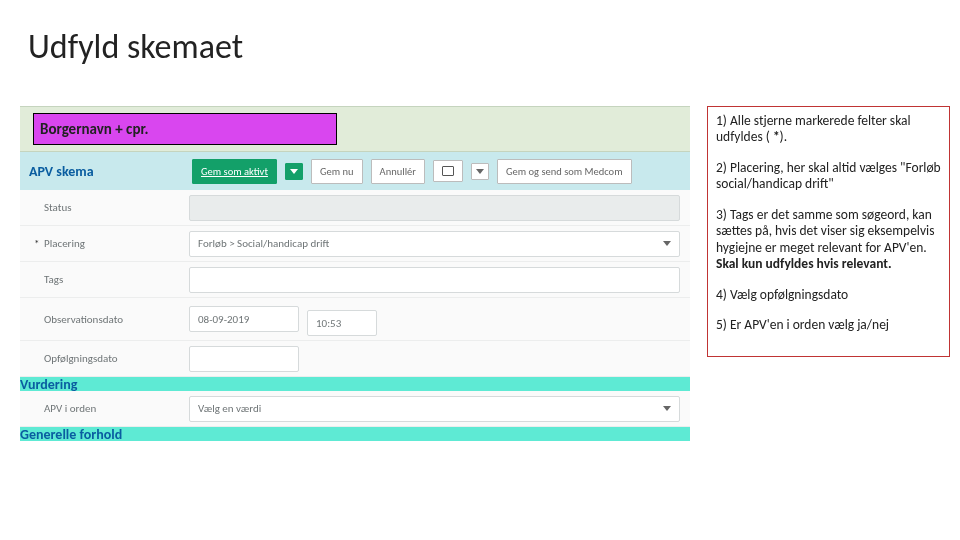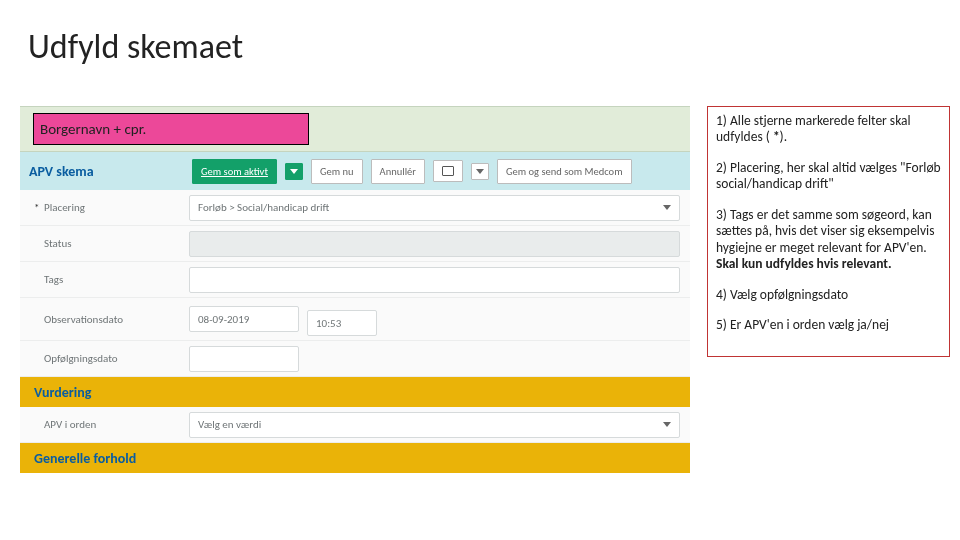--- a/index.html
+++ b/index.html
@@ -1,38 +1,38 @@
 <!DOCTYPE html>
 <html><head>
 <meta charset="utf-8">
 <style>
   * { box-sizing: border-box; margin: 0; padding: 0; }
   body { width: 960px; height: 540px; background: #fff; font-family: Calibri, Arial, sans-serif; color: #222; position: relative; overflow: hidden; }
   .slide-title { font-size: 34px; font-weight: 400; padding: 26px 0 8px 28px; }
   .app-panel { position: absolute; left: 20px; top: 106px; width: 670px; }
   .band-green { background: #e1ecd9; height: 46px; border-top: 1px solid #c5d4be; border-bottom: 1px solid #c5d4be; position: relative; }
-  .borger-box { position: absolute; left: 13px; top: 6px; width: 276px; height: 32px; border: 1.5px solid #000; background: #ec4899; display: flex; align-items: center; padding-left: 6px; font-size: 15px; }
+  .borger-box { position: absolute; left: 13px; top: 6px; width: 304px; height: 32px; border: 1.5px solid #000; background: #d946ef; display: flex; align-items: center; padding-left: 6px; font-size: 15px; font-weight: bold; }
   .band-blue { background: #c8e9ed; height: 38px; display: flex; align-items: center; padding-left: 9px; gap: 8px; }
   .section-label { color: #0a5da0; font-weight: 600; font-size: 14px; flex: 0 0 155px; }
   .btn { font-size: 10.5px; padding: 5px 8px; border: 1px solid #bcbcbc; background: #fff; color: #666; border-radius: 1px; display: inline-flex; align-items: center; filter: blur(0.4px); }
   .btn-primary { background: #13a069; color: #fff; border-color: #13a069; text-decoration: underline; }
   .caret-btn { width: 18px; padding: 5px 0; justify-content: center; }
   .caret-down { width: 0; height: 0; border-left: 4px solid transparent; border-right: 4px solid transparent; border-top: 5px solid #666; }
   .caret-down-w { border-top-color: #fff; }
   .print-icon { width: 12px; height: 10px; border: 1.5px solid #555; border-radius: 1px; position: relative; }
   .form-rows { background: #fafafa; }
   .frow { display: flex; align-items: center; min-height: 36px; border-bottom: 1px solid #eceded; padding: 4px 10px 4px 14px; }
   .flabel { flex: 0 0 155px; font-size: 11px; color: #6f7577; filter: blur(0.5px); }
   .req { color: #333; margin-right: 4px; display: inline-block; width: 6px; }
   .finput { flex: 1; height: 26px; border: 1px solid #d6dadb; background: #fff; border-radius: 2px; font-size: 11px; color: #6f7577; padding: 0 8px; display: flex; align-items: center; justify-content: space-between; }
   .finput.readonly { background: #e9ecec; }
   .finput.short { flex: 0 0 110px; }
   .finput.time { flex: 0 0 70px; margin-top: 8px; }
   .frow .gap { width: 8px; }
-  .band-blue2 { background: #eab308; height: 30px; display: flex; align-items: center; padding-left: 14px; }
+  .band-blue2 { background: #5eead4; height: 14px; display: flex; align-items: center; }
   .instr-box { position: absolute; right: 10px; top: 106px; width: 243px; border: 1.2px solid #c03434; background: #fff; padding: 6px 8px; }
   .instr-box p { font-size: 13.5px; line-height: 1.22; margin-bottom: 14px; }
   .instr-box p:last-child { margin-bottom: 16px; }
   .bold-run { font-weight: 700; }
 </style>
 </head>
 <body>
 
 <h1 class="slide-title">Udfyld skemaet</h1>
 
@@ -53,29 +53,29 @@
         <span class="print-icon"></span>
       </span>
     <span class="btn caret-btn">
         <span class="caret-down"></span>
       </span>
     <span class="btn">Gem og send som Medcom</span>
   </div>
 
   <div class="form-rows">
     <div class="frow">
+      <div class="flabel"><span class="req"></span><span>Status</span></div>
+      <div class="finput readonly"></div>
+    </div>
+    <div class="frow">
       <div class="flabel"><span class="req">*</span><span>Placering</span></div>
       <div class="finput">
           <span>Forløb &gt; Social/handicap drift</span>
           <span class="caret-down"></span>
         </div>
-    </div>
-    <div class="frow">
-      <div class="flabel"><span class="req"></span><span>Status</span></div>
-      <div class="finput readonly"></div>
     </div>
     <div class="frow">
       <div class="flabel"><span class="req"></span><span>Tags</span></div>
       <div class="finput"></div>
     </div>
     <div class="frow">
       <div class="flabel"><span class="req"></span><span>Observationsdato</span></div>
       <div class="finput short">
           <span>08-09-2019</span>
         </div>

